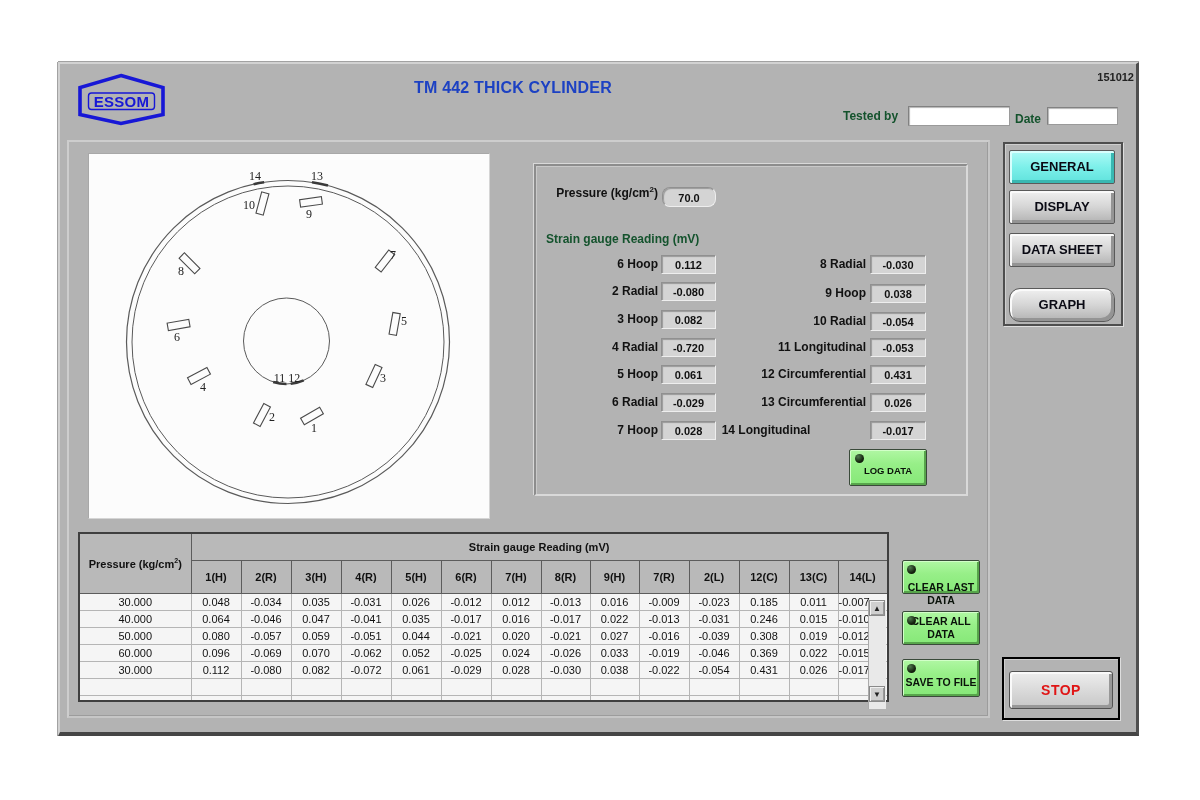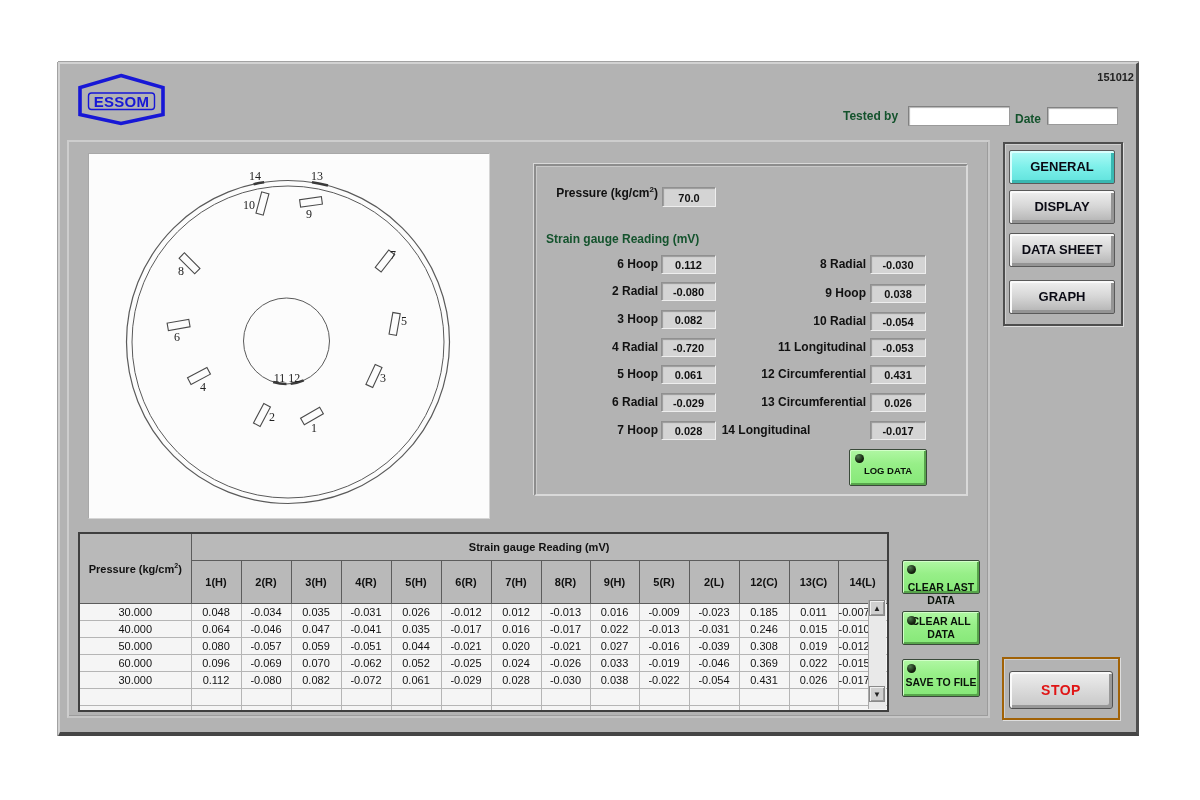--- a/index.html
+++ b/index.html
@@ -45,21 +45,21 @@
 .navgrp { left:943px; top:78px; width:120px; height:184px; border:2px solid #4e4e4e; background:#b3b3b3; box-shadow:1px 1px 0 #dedede, inset 1px 1px 0 #cfcfcf; }
 .navbtn { position:absolute; left:4px; width:106px; height:34px;
   background: linear-gradient(180deg, #f0f0f0 0%, #d5d5d5 50%, #b2b2b2 100%);
   border:1px solid #5a5a5a;
   box-shadow: inset 2px 2px 0 #fafafa, inset -3px -3px 0 #949494;
   border-radius:2px;
   font-size:13px; font-weight:bold; color:#0a0a14; text-align:center; line-height:32px;
 }
 .navbtn.cyan { background: linear-gradient(180deg, #aefaf6 0%, #7df0ea 50%, #5fe2dc 100%);
   box-shadow: inset 2px 2px 0 #d8fffd, inset -3px -3px 0 #38b8b2; }
-#stopframe { left:942px; top:593px; width:118px; height:63px; border:2px solid #a16207; background:#b3b3b3; box-shadow:1px 1px 0 #dedede, inset 1px 1px 0 #cfcfcf; }
+#stopframe { left:942px; top:593px; width:118px; height:63px; border:2px solid #000000; background:#b3b3b3; box-shadow:1px 1px 0 #dedede, inset 1px 1px 0 #cfcfcf; }
 #stopbtn { position:absolute; left:5px; top:12px; width:104px; height:38px;
   background: linear-gradient(180deg, #eeeeee 0%, #dadada 50%, #c7c7c7 100%);
   border:1px solid #525252;
   box-shadow: inset 2px 2px 0 #fafafa, inset -3px -3px 0 #989898;
   border-radius:3px;
   font-size:14px; font-weight:bold; color:#e01515; text-align:center; line-height:36px; letter-spacing:0.5px;
 }
 
 #dtable { position:absolute; left:9px; top:390px; border-collapse:collapse; table-layout:fixed; background:#f5f5f5; border:2px solid #3f3f3f; }
 #dtable th { background:#b9b9b9; border:1px solid #5c5c5c; font-size:11px; font-weight:bold; color:#111; }
@@ -70,20 +70,21 @@
 </style>
 </head>
 <body>
 <div id="panel">
 
   <svg class="abs" style="left:18px; top:7px;" width="92" height="60" viewBox="0 0 92 60">
     <polygon points="43,4.5 85,16.5 85,43.5 43,52.5 2,43.5 2,16.5" fill="none" stroke="#1717d6" stroke-width="3.6" stroke-linejoin="miter"></polygon>
     <rect x="10.5" y="22" width="66" height="16.5" rx="3" fill="none" stroke="#1717d6" stroke-width="1.4"></rect>
     <text x="43.5" y="35.5" text-anchor="middle" font-family="Liberation Sans, sans-serif" font-size="15" font-weight="bold" fill="#1717d6" letter-spacing="0.3">ESSOM</text>
   </svg>
+  <div class="abs" id="title">TM 442 THICK CYLINDER</div>
   <div class="abs lbl" id="ver">151012</div>
   <div class="abs lbl" style="left:783px; top:45px;">Tested by</div>
   <div class="abs inputbox" style="left:848px; top:42px; width:102px; height:20px;"></div>
   <div class="abs lbl" style="left:955px; top:48px;">Date</div>
   <div class="abs inputbox" style="left:987px; top:43px; width:71px; height:18px;"></div>
 
   <div class="abs" id="inner">
     <div class="abs" id="whitebox">
       <svg width="400" height="364" viewBox="0 0 400 364" font-family="Liberation Serif, serif" font-size="12px" fill="#222">
         <circle cx="199" cy="188" r="161.5" fill="none" stroke="#5a5a5a" stroke-width="1.2"></circle>
@@ -122,21 +123,21 @@
           <text x="220" y="64">9</text>
           <text x="160" y="55">10</text>
           <text x="198" y="228">11 12</text>
           <text x="228" y="26">13</text>
           <text x="166" y="26">14</text>
         </g>
       </svg>
     </div>
     <div class="abs" id="readings">
       <div class="abs rlabel" style="left:0px; top:19px; width:122px;">Pressure (kg/cm<sup style="font-size:8px;">2</sup>)</div>
-      <div class="abs vbox" style="left:126px; top:21px; width:54px; height:20px; line-height:20px;">70.0</div>
+      <div class="abs vbox" style="left:126px; top:21px; width:54px; height:20px; line-height:20px;border-radius:8px;">70.0</div>
       <div class="abs lbl" style="left:10px; top:66px;">Strain gauge Reading (mV)</div>
 
       <div class="abs rlabel" style="left:0px; top:91px;  width:122px;">6 Hoop</div>
       <div class="abs rlabel" style="left:0px; top:118px; width:122px;">2 Radial</div>
       <div class="abs rlabel" style="left:0px; top:146px; width:122px;">3 Hoop</div>
       <div class="abs rlabel" style="left:0px; top:174px; width:122px;">4 Radial</div>
       <div class="abs rlabel" style="left:0px; top:201px; width:122px;">5 Hoop</div>
       <div class="abs rlabel" style="left:0px; top:229px; width:122px;">6 Radial</div>
       <div class="abs rlabel" style="left:0px; top:257px; width:122px;">7 Hoop</div>
       <div class="abs vbox" style="left:125px; top:89px;  width:55px; height:19px; line-height:19px;">0.112</div>
@@ -182,31 +183,31 @@
           <col style="width:50px">
           <col style="width:50px">
           <col style="width:49px">
           <col style="width:49px">
       </colgroup>
       <tbody>
           <tr style="height:27px;">
         <th rowspan="2" style="font-size:11px;">Pressure (kg/cm<sup style="font-size:7px;">2</sup>)</th>
         <th colspan="14">Strain gauge Reading (mV)</th>
       </tr>
-      <tr style="height:43px;">
+      <tr style="height:33px;">
         <th>1(H)</th>
             <th>2(R)</th>
             <th>3(H)</th>
             <th>4(R)</th>
             <th>5(H)</th>
             <th>6(R)</th>
             <th>7(H)</th>
             <th>8(R)</th>
             <th>9(H)</th>
-            <th>5(R)</th>
+            <th>7(R)</th>
             <th>2(L)</th>
             <th>12(C)</th>
             <th>13(C)</th>
             <th>14(L)</th>
       </tr>
       <tr style="height:17px;">
             <td>30.000</td>
             <td>0.048</td>
             <td>-0.034</td>
             <td>0.035</td>
@@ -339,19 +340,19 @@
     </div>
     <div class="abs greenbtn" style="left:833px; top:517px; width:78px; height:38px; line-height:44px;">
       <span class="led" style="left:4px; top:4px;"></span>SAVE TO FILE
     </div>
   </div>
 
   <div class="abs navgrp">
     <div class="navbtn cyan" style="top:6px;">GENERAL</div>
     <div class="navbtn" style="top:46px;">DISPLAY</div>
     <div class="navbtn" style="top:89px;">DATA SHEET</div>
-    <div class="navbtn" style="top:136px;">GRAPH</div>
+    <div class="navbtn" style="top:144px;border-radius:11px;">GRAPH</div>
   </div>
 
   <div class="abs" id="stopframe">
       <div id="stopbtn">STOP</div>
     </div>
 </div>
 
 </body></html>

